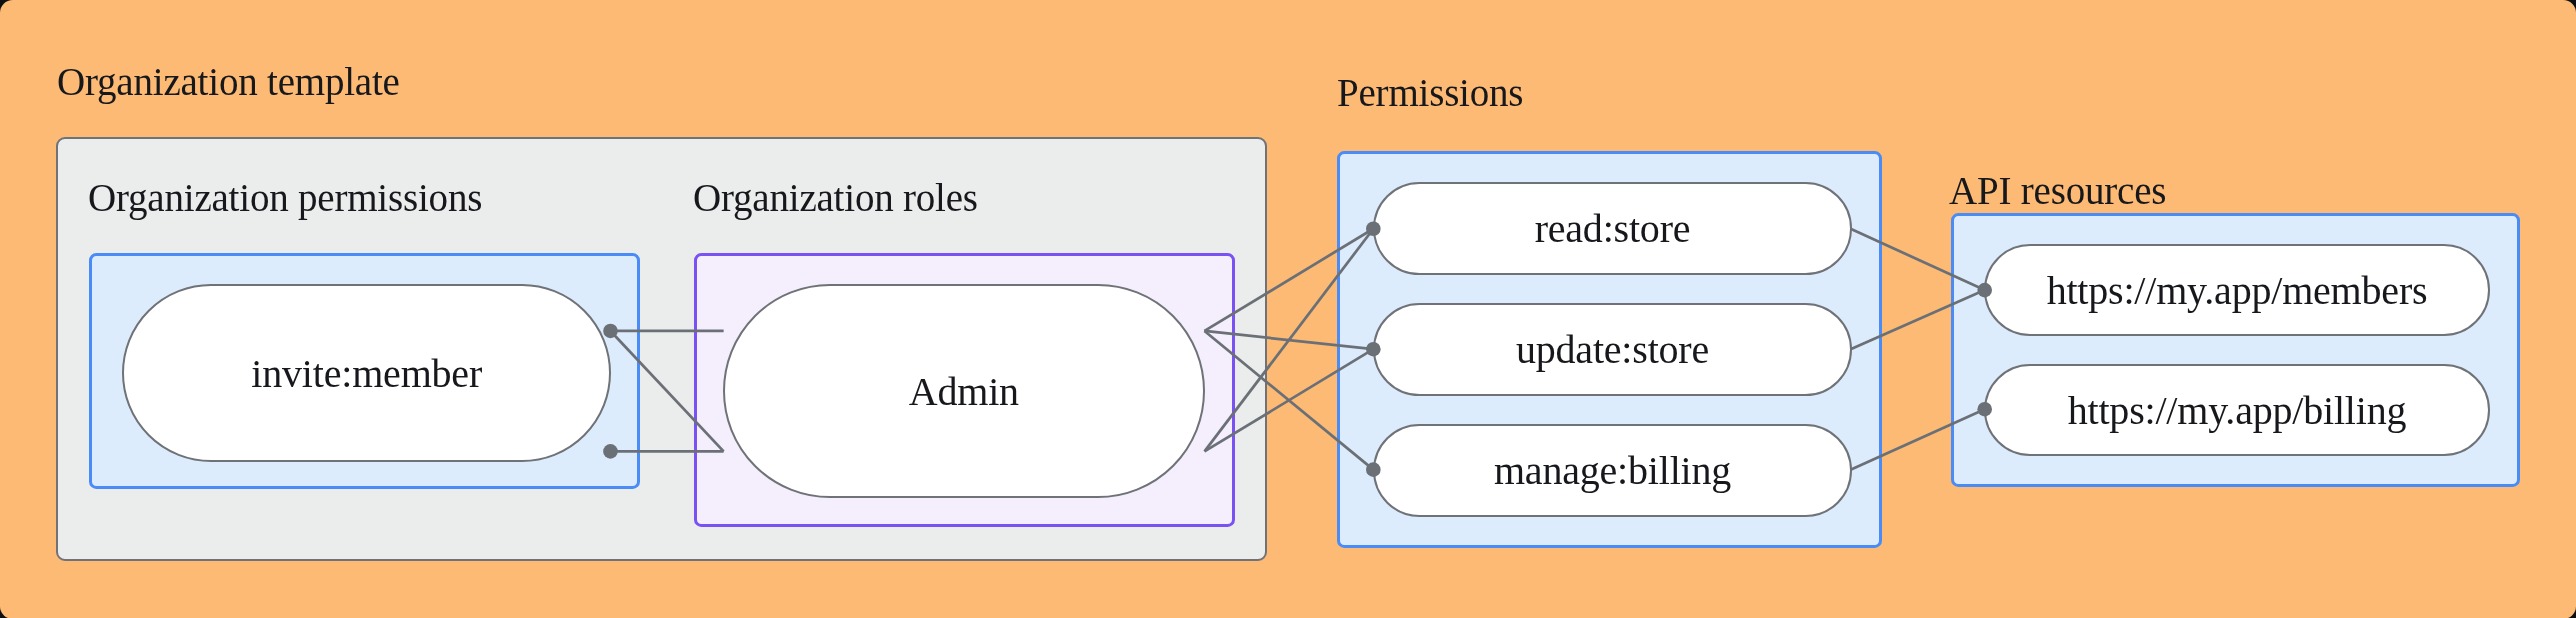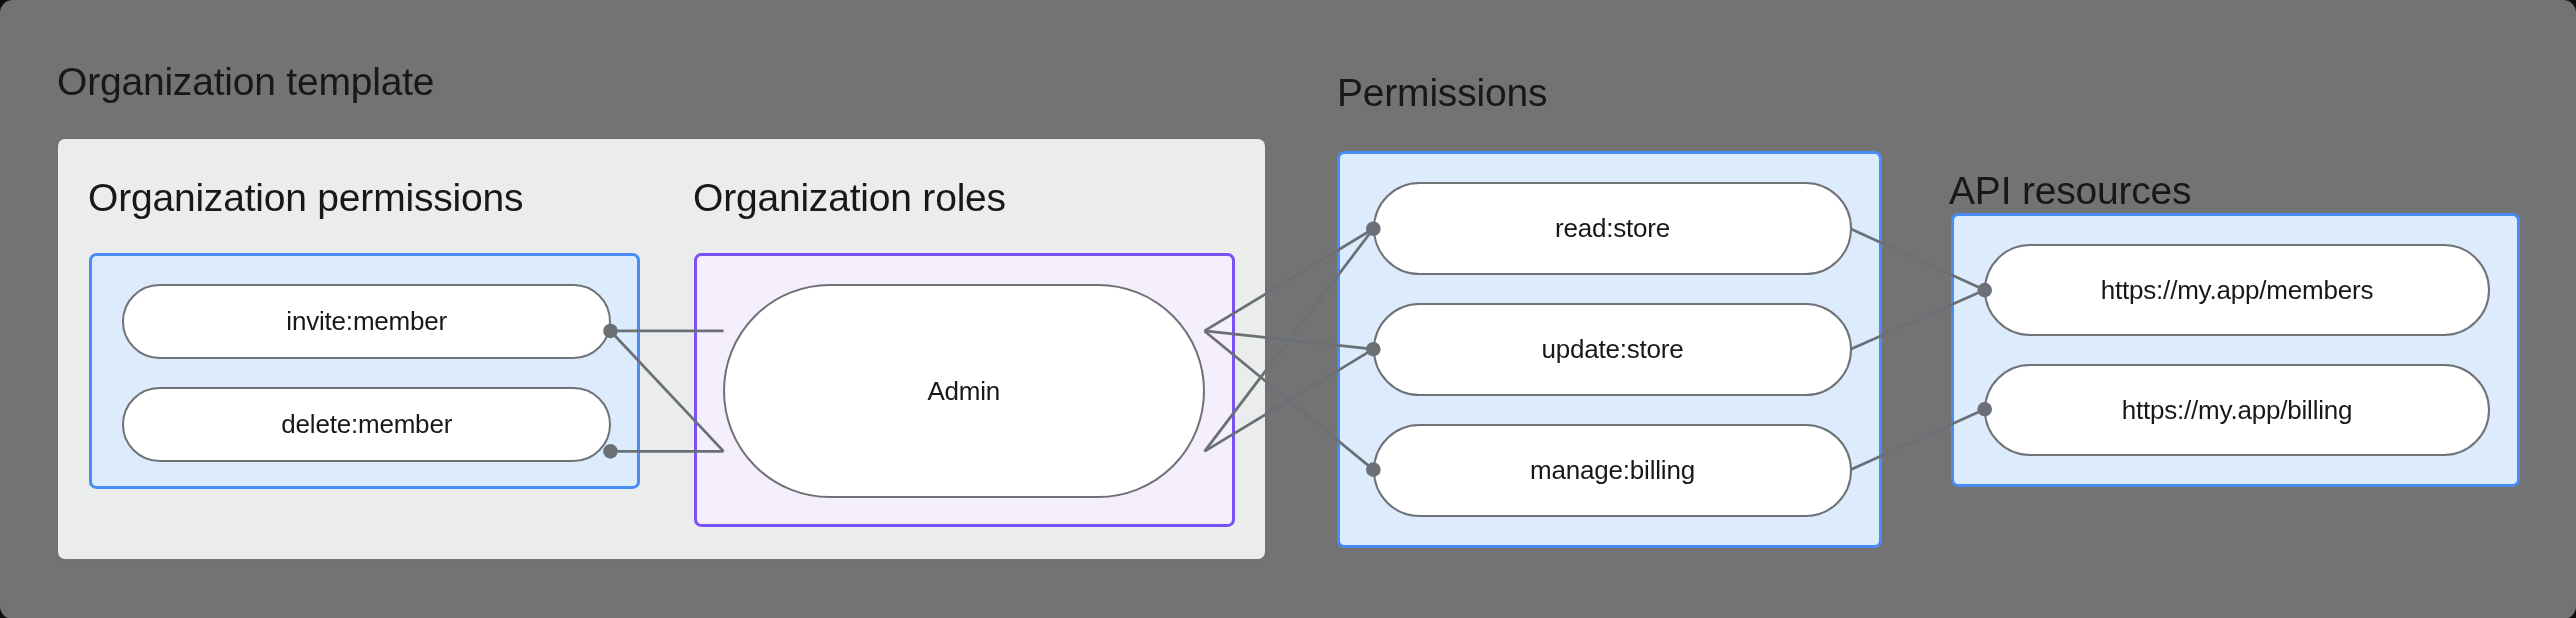--- a/index.html
+++ b/index.html
@@ -1,22 +1,22 @@
 <!DOCTYPE html>
 <html style="font-size:14.6px"><head>
 <meta charset="utf-8">
 <style>
   html,body{margin:0;padding:0;background:#0e0f10;}
   #canvas{
     position:relative;
     width:2576px;height:619px;
-    background:#737373;
+    background:#fdba74;
     border-radius:12.8px;
     overflow:hidden;
-    font-family:Liberation Sans, sans-serif;
+    font-family:Liberation Serif, serif;
     color:#16181c;
   }
   .title{
     position:absolute;
     font-size:39px;
     line-height:1;
     letter-spacing:-0.2px;
     color:#16181c;
     white-space:nowrap;
     z-index:2;
@@ -44,21 +44,21 @@
     border-radius:7.3px;
   }
   .pill{
     flex:1;
     background:#ffffff;
     border:2.7px solid #6f7276;
     border-radius:912px;
     display:flex;
     align-items:center;
     justify-content:center;
-    font-size:26px;
+    font-size:40px;
     letter-spacing:-0.2px;
     white-space:nowrap;
     box-sizing:border-box;
     z-index:1;
   }
   #edge-layer{
     position:absolute;
     left:0;top:0;width:2576px;height:619px;
     z-index:5;
     pointer-events:none;
@@ -73,23 +73,20 @@
   <div class="title" style="left:88px;top:178px;">Organization permissions</div>
   <div class="title" style="left:693px;top:178px;">Organization roles</div>
   <div class="title" style="left:1337px;top:73px;">Permissions</div>
   <div class="title" style="left:1949px;top:143px;margin-top:28px;">API resources</div>
 
   <div class="group gray" style="left:56px;top:137px;width:1211px;height:424px;"></div>
 
   <div class="group blue" style="left:89px;top:253px;width:551px;height:236px;padding:28px 25.6px 24px 30px;gap:28px;">
     <div class="pill">
       <span>invite:member</span>
-    </div>
-    <div class="pill">
-      <span>delete:member</span>
     </div>
   </div>
 
   <div class="group purple" style="left:694px;top:253px;width:541px;height:274px;padding:28px 27px 25.6px 25.6px;gap:24px;">
     <div class="pill">
       <span>Admin</span>
     </div>
   </div>
 
   <div class="group blue" style="left:1337px;top:151px;width:545px;height:397px;padding:28px 27px 28px 33px;gap:28px;">

